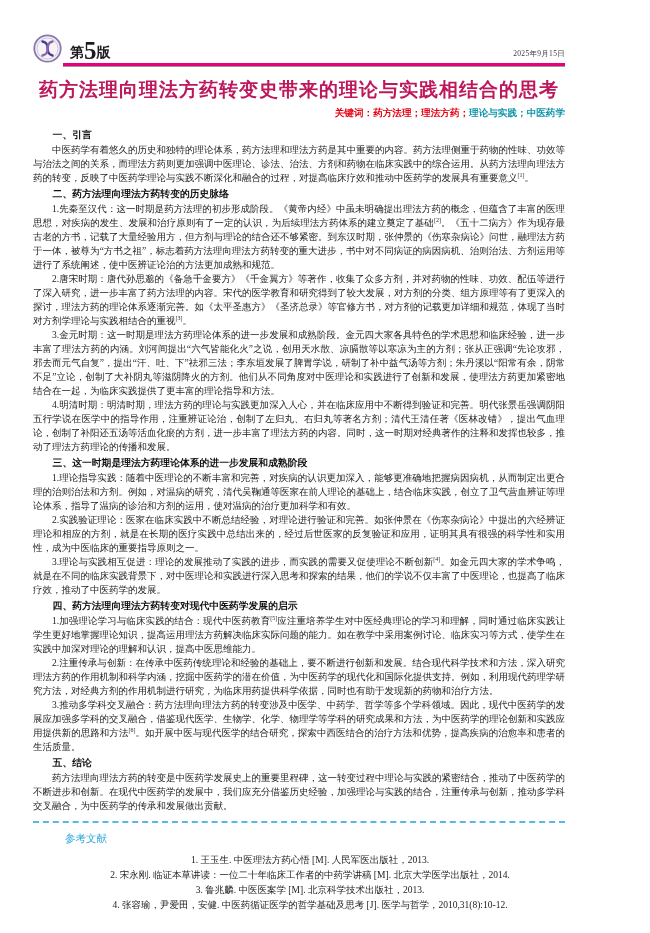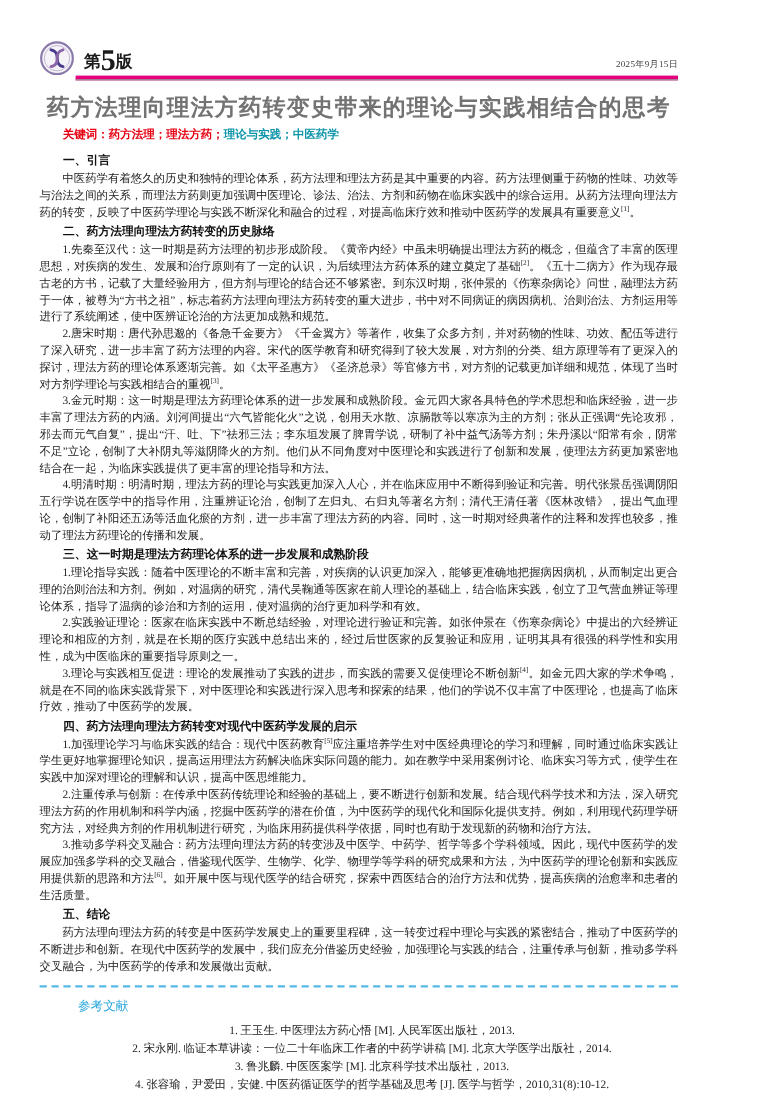--- a/index.html
+++ b/index.html
@@ -35,21 +35,21 @@
     font-family:"Liberation Sans","DejaVu Sans",sans-serif;
     font-size:19px;font-weight:bold;letter-spacing:1px;
     line-height:22px;
   }
   .abstract{
     margin:9px 0 0 0;font-size:9.6px;line-height:16px;
     text-indent:2em;text-align:justify;font-weight:600;color:#222;
   }
   .keywords{
     margin:3px 0 0 0;font-size:9.6px;line-height:15px;
-    text-indent:2em;font-weight:bold;
+    text-indent:2em;font-weight:bold;text-align:right;
   }
   
   .article-body{margin-top:7px;}
   .sec-heading{
     margin:1px 0;font-size:9.8px;font-weight:bold;line-height:15px;
     text-indent:2em;color:#111;
   }
   .para{
     margin:0;font-size:9.5px;line-height:14px;
     text-indent:2em;text-align:justify;color:#222;
@@ -82,21 +82,21 @@
       <path d="M9.5 7.5 C 19 9.5, 10.5 19.5, 19.5 21.5" stroke="#473a8c" stroke-width="2.4" fill="none" stroke-linecap="round"></path>
       <path d="M19.5 7.5 C 10.5 9.5, 19 19.5, 9.5 21.5" stroke="#8a65a8" stroke-width="2.4" fill="none" stroke-linecap="round"></path>
     </svg>
     <div class="page-label">
       <span class="cn">第</span><span class="num">5</span><span class="cn">版</span>
     </div>
     <div class="header-date">2025年9月15日</div>
   </div>
   <div class="header-rule"></div>
 
-  <h1 class="article-title" style="color: #737373; font-family: Liberation Mono, monospace;">药方法理向理法方药转变史带来的理论与实践相结合的思考</h1>
+  <h1 class="article-title" style="color: #be185d; font-family: Liberation Mono, monospace;">药方法理向理法方药转变史带来的理论与实践相结合的思考</h1>
 
 
   <p class="keywords"><span style="color: rgb(230, 0, 18);">关键词：药方法理；理法方药；</span><span style="color: rgb(14, 149, 170);">理论与实践；中医药学</span></p>
 
   <div class="article-body">
       <h2 class="sec-heading">一、引言</h2>
       <p class="para">中医药学有着悠久的历史和独特的理论体系，药方法理和理法方药是其中重要的内容。药方法理侧重于药物的性味、功效等与治法之间的关系，而理法方药则更加强调中医理论、诊法、治法、方剂和药物在临床实践中的综合运用。从药方法理向理法方药的转变，反映了中医药学理论与实践不断深化和融合的过程，对提高临床疗效和推动中医药学的发展具有重要意义<sup>[1]</sup>。</p>
       <h2 class="sec-heading">二、药方法理向理法方药转变的历史脉络</h2>
       <p class="para">1.先秦至汉代：这一时期是药方法理的初步形成阶段。《黄帝内经》中虽未明确提出理法方药的概念，但蕴含了丰富的医理思想，对疾病的发生、发展和治疗原则有了一定的认识，为后续理法方药体系的建立奠定了基础<sup>[2]</sup>。《五十二病方》作为现存最古老的方书，记载了大量经验用方，但方剂与理论的结合还不够紧密。到东汉时期，张仲景的《伤寒杂病论》问世，融理法方药于一体，被尊为“方书之祖”，标志着药方法理向理法方药转变的重大进步，书中对不同病证的病因病机、治则治法、方剂运用等进行了系统阐述，使中医辨证论治的方法更加成熟和规范。</p>
       <p class="para">2.唐宋时期：唐代孙思邈的《备急千金要方》《千金翼方》等著作，收集了众多方剂，并对药物的性味、功效、配伍等进行了深入研究，进一步丰富了药方法理的内容。宋代的医学教育和研究得到了较大发展，对方剂的分类、组方原理等有了更深入的探讨，理法方药的理论体系逐渐完善。如《太平圣惠方》《圣济总录》等官修方书，对方剂的记载更加详细和规范，体现了当时对方剂学理论与实践相结合的重视<sup>[3]</sup>。</p>

